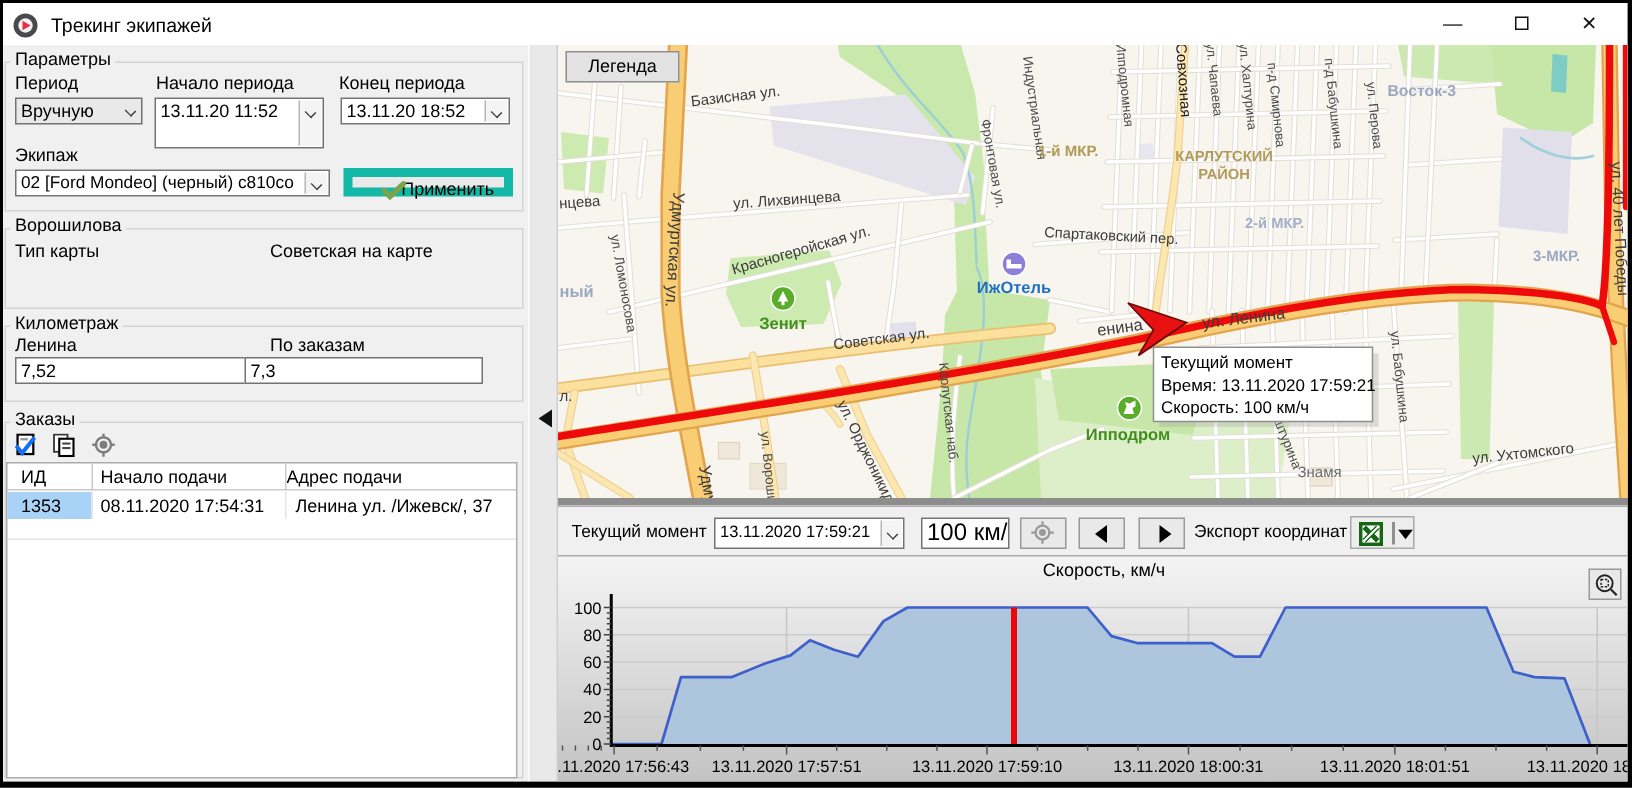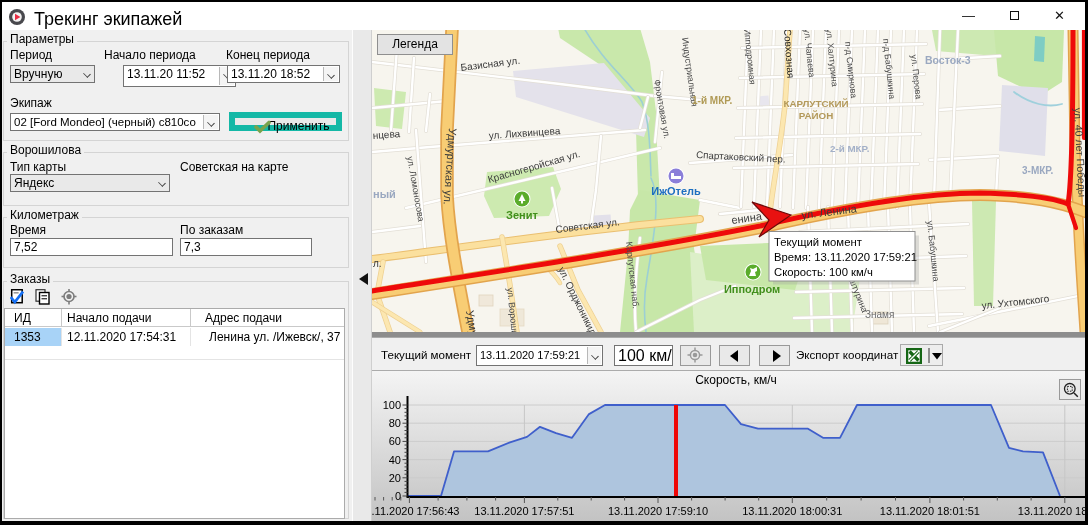--- a/index.html
+++ b/index.html
@@ -1,20 +1,20 @@
 <!DOCTYPE html>
 <html><head><meta charset="utf-8"><style>
 * { margin:0; padding:0; box-sizing:border-box; }
 html,body { width:1088px; height:525px; overflow:hidden; background:#000;
   font-family:"Liberation Sans", sans-serif; font-size:12px; color:#000; }
 .abs { position:absolute; }
 #win { position:absolute; left:2px; top:2px; width:1083px; height:519px; background:#f0f0f0; overflow:hidden; }
 
 #title { position:absolute; left:0; top:0; width:100%; height:28px; background:#fff; }
-#title .txt { position:absolute; left:32px; top:7px; font-size:18px; }
+#title .txt { position:absolute; left:32px; top:7px; font-size:13px; }
 .wbtn { position:absolute; top:0; width:45px; height:28px; text-align:center; line-height:28px; font-size:13px; color:#111; }
 
 #lp { position:absolute; left:0; top:28px; width:350px; height:491px; background:#f0f0f0; }
 .gb { position:absolute; border:1px solid #d4d4d4; }
 .gl { position:absolute; background:#f0f0f0; padding:0 3px; }
 .lbl { position:absolute; white-space:nowrap; }
 .inp { position:absolute; background:#fff; border:1px solid #737373; line-height:16px; padding-left:3px; white-space:nowrap; overflow:hidden; }
 .cmb { position:absolute; background:#e9e9e9; border:1px solid #737373; line-height:16px; padding-left:3px; white-space:nowrap; }
 .chev { position:absolute; right:4px; top:5px; width:6px; height:6px; border-right:1.4px solid #3c3c3c; border-bottom:1.4px solid #3c3c3c; transform:rotate(45deg) scale(1,0.82); }
 .dchev { position:absolute; right:1px; top:1px; bottom:1px; width:15px; background:#f4f4f4; border-left:1px solid #b8b8b8; }
@@ -44,48 +44,47 @@
  </div>
 
  <div id="lp">
 
   <div class="gb" style="left:1px;top:11px;width:346px;height:100px"></div>
   <div class="gl" style="left:5px;top:2px">Параметры</div>
   <div class="lbl" style="left:8px;top:18px">Период</div>
   <div class="lbl" style="left:102px;top:18px">Начало периода</div>
   <div class="lbl" style="left:224px;top:18px">Конец периода</div>
   <div class="cmb" style="left:8px;top:35px;width:85px;height:18px">Вручную<i class="chev"></i></div>
-  <div class="inp" style="left:121px;top:35px;width:113px;height:22px">13.11.20 11:52<span class="dchev">
+  <div class="inp" style="left:101px;top:35px;width:113px;height:34px">13.11.20 11:52<span class="dchev">
           <i class="chev" style="right:4px"></i>
         </span></div>
   <div class="inp" style="left:225px;top:35px;width:113px;height:18px">13.11.20 18:52<span class="dchev">
           <i class="chev" style="right:4px"></i>
         </span></div>
   <div class="lbl" style="left:8px;top:66px">Экипаж</div>
   <div class="inp" style="left:8px;top:83px;width:210px;height:18px;font-size:11.5px">02 [Ford Mondeo] (черный) с810со<span class="dchev">
           <i class="chev" style="right:4px"></i>
         </span></div>
   <div class="btn" style="left:227px;top:82px;width:113px;height:19px;line-height:17px">
     <svg class="abs" style="left:19px;top:2px" width="17" height="14">
           <path d="M2,7 L6,11 L15,2.5" fill="none" stroke="#7aa34c" stroke-width="3.6" stroke-linecap="round"></path>
         </svg>
     <span style="margin-left:26px">Применить</span></div>
 
   <div class="gb" style="left:1px;top:122px;width:346px;height:54px"></div>
   <div class="gl" style="left:5px;top:113px">Ворошилова</div>
   <div class="lbl" style="left:8px;top:129.5px">Тип карты</div>
   <div class="lbl" style="left:178px;top:129.5px">Советская на карте</div>
-  <div class="cmb" style="left:8px;top:144px;width:160px;height:18px">Яндекс<i class="chev"></i></div>
 
   <div class="gb" style="left:1px;top:187px;width:346px;height:51px"></div>
   <div class="gl" style="left:5px;top:178px">Километраж</div>
-  <div class="lbl" style="left:8px;top:193px">Время</div>
+  <div class="lbl" style="left:8px;top:193px">Ленина</div>
   <div class="lbl" style="left:178px;top:193px">По заказам</div>
   <div class="inp" style="left:8px;top:208px;width:163px;height:18px">7,52</div>
-  <div class="inp" style="left:178px;top:208px;width:132px;height:18px">7,3</div>
+  <div class="inp" style="left:161px;top:208px;width:159px;height:18px">7,3</div>
 
   <div class="gb" style="left:1px;top:251px;width:346px;height:237.5px"></div>
   <div class="gl" style="left:5px;top:242px">Заказы</div>
 
   <svg class="abs" style="left:8px;top:259px" width="70" height="16">
     <rect x="1.7" y="0.7" width="10.5" height="13" fill="#fff" stroke="#000" stroke-width="1.5"></rect>
     <rect x="3.6" y="3" width="5" height="1.6" fill="#999"></rect>
     <path d="M0.8,8.2 L4.8,13 L13,2.6" fill="none" stroke="#1570f5" stroke-width="2.7"></path>
     <rect x="26" y="0.7" width="9" height="11.5" fill="#fff" stroke="#333" stroke-width="1.2"></rect>
     <rect x="29.5" y="3.5" width="9.5" height="11.5" fill="#fff" stroke="#000" stroke-width="1.4"></rect>
@@ -96,29 +95,29 @@
     <line x1="59" y1="0" x2="59" y2="3" stroke="#7d7d7d" stroke-width="1.6"></line>
     <line x1="59" y1="12" x2="59" y2="15.5" stroke="#7d7d7d" stroke-width="1.6"></line>
     <line x1="51.5" y1="7.5" x2="54.5" y2="7.5" stroke="#7d7d7d" stroke-width="1.6"></line>
     <line x1="63.5" y1="7.5" x2="66.5" y2="7.5" stroke="#7d7d7d" stroke-width="1.6"></line>
   </svg>
 
   <div class="abs" style="left:2px;top:277.5px;width:341px;height:211px;background:#fff;border:1px solid #ababab">
     <div class="abs" style="left:0;top:0;width:100%;height:18px;border-bottom:1px solid #c9c9c9">
       <div class="abs" style="left:9px;top:2px">ИД</div>
       <div class="abs" style="left:62px;top:2px">Начало подачи</div>
-      <div class="abs" style="left:200px;top:2px">Адрес подачи</div>
+      <div class="abs" style="left:186px;top:2px">Адрес подачи</div>
       <div class="abs" style="left:56px;top:0;width:1px;height:18px;background:#c9c9c9"></div>
       <div class="abs" style="left:184.5px;top:0;width:1px;height:18px;background:#c9c9c9"></div>
     </div>
     <div class="abs" style="left:0;top:19px;width:100%;height:32px;border-bottom:1px solid #e4e4e4">
       <div class="abs" style="left:0;top:0;width:56px;height:18px;background:#a8d3f7"></div>
       <div class="abs" style="left:9px;top:2px">1353</div>
-      <div class="abs" style="left:62px;top:2px">12.11.2020 17:54:31</div>
-      <div class="abs" style="left:204px;top:2px">Ленина ул. /Ижевск/, 37</div>
+      <div class="abs" style="left:62px;top:2px">08.11.2020 17:54:31</div>
+      <div class="abs" style="left:192px;top:2px">Ленина ул. /Ижевск/, 37</div>
       <div class="abs" style="left:56px;top:0;width:1px;height:18px;background:#e4e4e4"></div>
       <div class="abs" style="left:184.5px;top:0;width:1px;height:18px;background:#e4e4e4"></div>
     </div>
   </div>
  </div>
 
  <div id="split">
       <div class="arr"></div>
     </div>
 </div>

